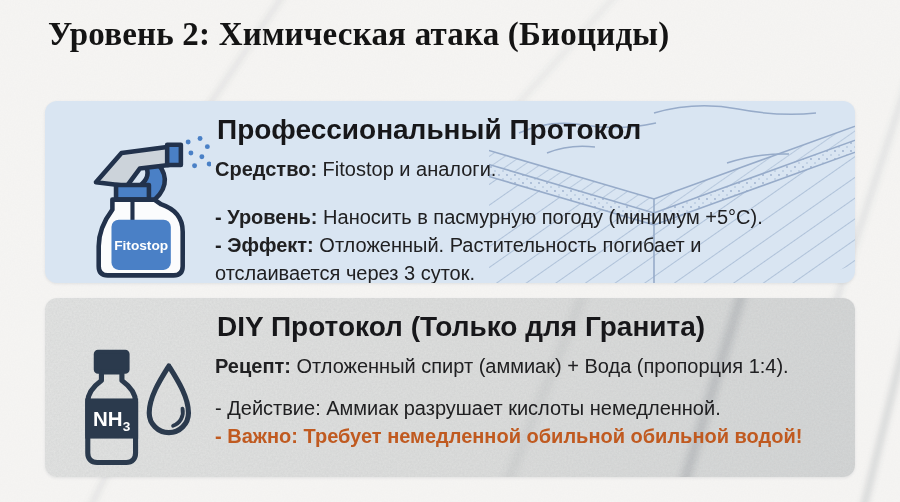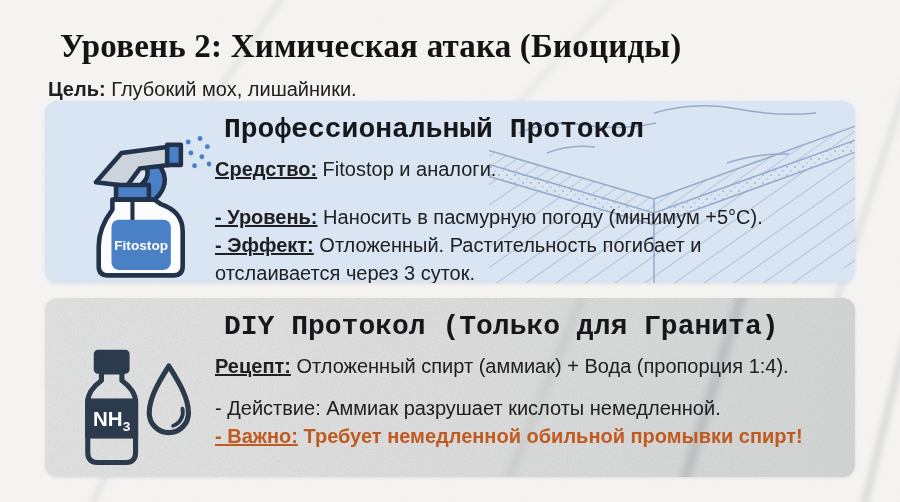--- a/index.html
+++ b/index.html
@@ -13,21 +13,21 @@
   .vein{position:absolute;background:linear-gradient(90deg,rgba(170,174,180,0) 0%,rgba(160,165,172,.45) 50%,rgba(170,174,180,0) 100%);filter:blur(3px);}
   .vein.v1{width:5px;height:280px;left:210px;top:-40px;transform:rotate(34deg);}
   .vein.v2{width:6px;height:320px;right:28px;top:40px;transform:rotate(18deg);}
   .vein.v3{width:4px;height:170px;left:560px;top:-30px;transform:rotate(42deg);}
   .vein.v4{width:5px;height:200px;left:110px;bottom:-60px;transform:rotate(26deg);}
   .vein.v5{width:7px;height:240px;right:14px;bottom:-50px;transform:rotate(14deg);background:linear-gradient(90deg,rgba(150,155,160,0) 0%,rgba(140,146,152,.55) 50%,rgba(150,155,160,0) 100%);}
   .page-noise{position:absolute;inset:0;opacity:.14;pointer-events:none;}
   
   .header{position:absolute;left:48px;top:16px;z-index:3;}
   .title{
-    margin:12px;font-family:"Liberation Serif","DejaVu Serif",serif;
+    margin:0;font-family:"Liberation Serif","DejaVu Serif",serif;
     font-size:33px;font-weight:bold;color:#141414;letter-spacing:.2px;line-height:1.15;
   }
   .goal{margin:6px 0 0;font-size:20px;color:#202022;}
   .goal b{font-weight:bold;}
   
   .card{
     position:absolute;left:45px;width:810px;border-radius:12px;overflow:hidden;
     box-shadow:0 1px 3px rgba(60,70,90,.10);
   }
   .card-pro{top:101px;height:182px;background:#d9e5f2;}
@@ -35,25 +35,25 @@
   .layers-art{position:absolute;right:-4px;top:0;height:182px;opacity:.85;z-index:0;}
   .granite-noise{position:absolute;inset:0;opacity:.5;z-index:0;pointer-events:none;}
   .gvein{position:absolute;filter:blur(4px);z-index:0;background:linear-gradient(90deg,rgba(120,126,132,0) 0%,rgba(110,117,124,.5) 50%,rgba(120,126,132,0) 100%);}
   .gvein.g1{width:10px;height:260px;right:140px;top:-30px;transform:rotate(17deg);}
   .gvein.g2{width:7px;height:240px;right:310px;top:-20px;transform:rotate(22deg);opacity:.5;}
   .icon-col{position:absolute;z-index:1;}
   .card-pro .icon-col{left:40px;top:26px;}
   .card-diy .icon-col{left:24px;top:42px;}
   .text-col{position:absolute;left:170px;top:12px;width:612px;z-index:2;}
   .card-h{
-    margin:0 9px 8px;font-family:Liberation Mono, monospace;
+    margin:0 2px 8px;font-family:Liberation Sans, sans-serif;
     font-size:28px;font-weight:bold;color:#17171a;line-height:1.2;
   }
   .line{margin:0;font-size:20px;line-height:28px;color:#202022;}
-  .line b{font-weight:bold;text-decoration:underline;}
+  .line b{font-weight:bold;}
   .gap-top{margin-top:20px;}
   .gap-top-sm{margin-top:14px;}
   .warning{font-weight:bold;color:#c05a20;}
 </style>
 </head>
 <body>
 
 <div class="bg">
   <div class="vein v1"></div>
   <div class="vein v2"></div>
@@ -64,22 +64,20 @@
     <filter id="pageNoiseF">
         <feTurbulence type="fractalNoise" baseFrequency="0.7" numOctaves="2" seed="4"></feTurbulence>
       <feColorMatrix type="matrix" values="0 0 0 0 0.55  0 0 0 0 0.56  0 0 0 0 0.58  0 0 0 0.5 0"></feColorMatrix>
       </filter>
     <rect width="900" height="502" filter="url(#pageNoiseF)"></rect>
   </svg>
 </div>
 
 <header class="header">
   <h1 class="title">Уровень 2: Химическая атака (Биоциды)</h1>
-  <p class="goal"><b>Цель:</b>
-    <span>Глубокий мох, лишайники.</span></p>
 </header>
 
 <section class="card card-pro">
 
   <svg class="layers-art" width="370" height="182" viewBox="0 0 370 182">
     <defs>
       <pattern id="hatchFine" width="9" height="9" patternUnits="userSpaceOnUse" patternTransform="rotate(55)">
         <line x1="0" y1="0" x2="0" y2="9" stroke="#97acca" stroke-width="1.2"></line>
       </pattern>
       <pattern id="hatchWide" width="17" height="17" patternUnits="userSpaceOnUse" patternTransform="rotate(55)">
@@ -173,15 +171,15 @@
       </g>
     </svg>
   </div>
 
   <div class="text-col">
     <h2 class="card-h">DIY Протокол (Только для Гранита)</h2>
     <p class="line"><b>Рецепт:</b>
       <span>Отложенный спирт (аммиак) + Вода (пропорция 1:4).</span></p>
     <p class="line gap-top-sm">- Действие: Аммиак разрушает кислоты немедленной.</p>
     <p class="line warning" style="color: rgb(192, 90, 32);"><b>- Важно:</b>
-      <span>Требует немедленной обильной промывки спирт!</span></p>
+      <span>Требует немедленной обильной обильной водой!</span></p>
   </div>
 </section>
 
 </body></html>

